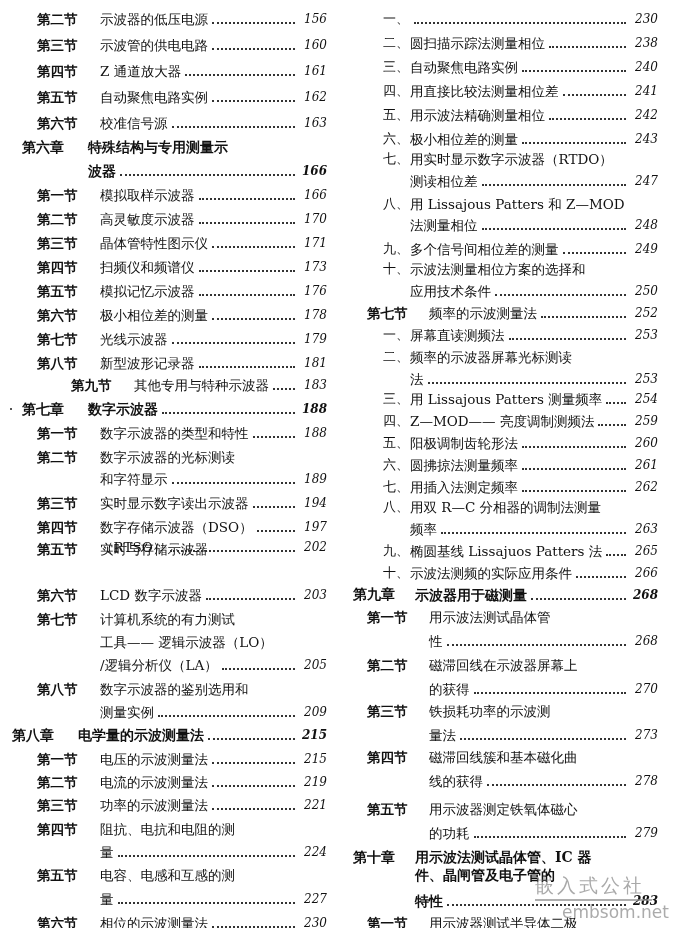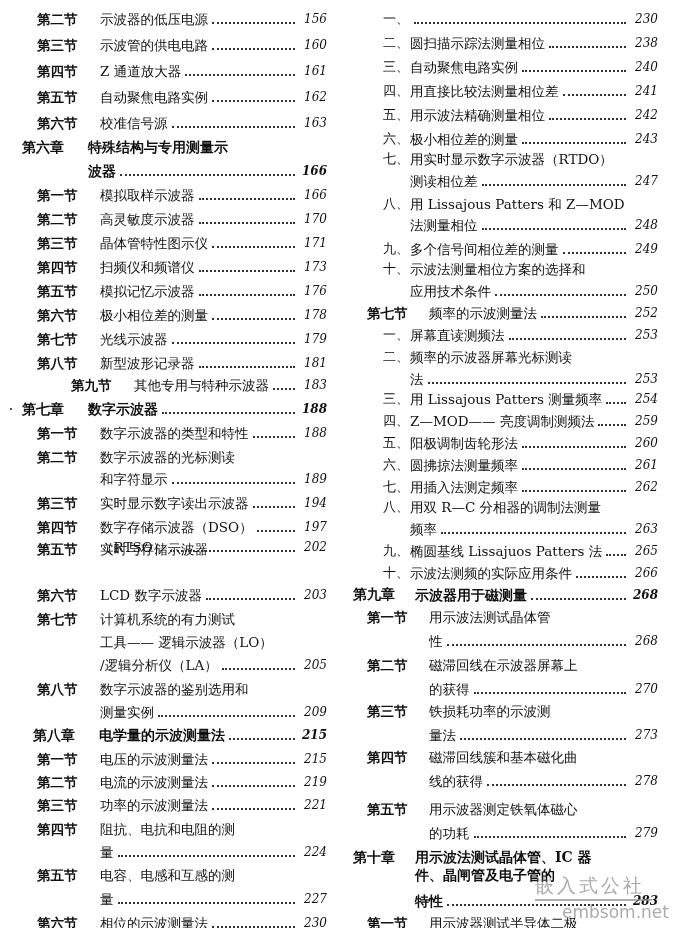--- a/index.html
+++ b/index.html
@@ -208,21 +208,21 @@
     <div class="row section" style="top: 678px; left: 37px; right: 13px;">
       <span class="label" style="width: 63px;">第八节</span>
       <span class="title">数字示波器的鉴别选用和</span>
     </div>
     <div class="row section" style="top: 701px; left: 37px; right: 13px;">
       <span class="label" style="width: 63px;"></span>
       <span class="title">测量实例</span>
       <span class="dots"></span>
       <span class="page">209</span>
     </div>
-    <div class="row chapter" style="top: 724px; left: 33px; right: 13px;">
+    <div class="row chapter" style="top: 724px; left: 12px; right: 13px;">
       <span class="label" style="width: 66px;">第八章</span>
       <span class="title">电学量的示波测量法</span>
       <span class="dots"></span>
       <span class="page">215</span>
     </div>
     <div class="row section" style="top: 748px; left: 37px; right: 13px;">
       <span class="label" style="width: 63px;">第一节</span>
       <span class="title">电压的示波测量法</span>
       <span class="dots"></span>
       <span class="page">215</span>

